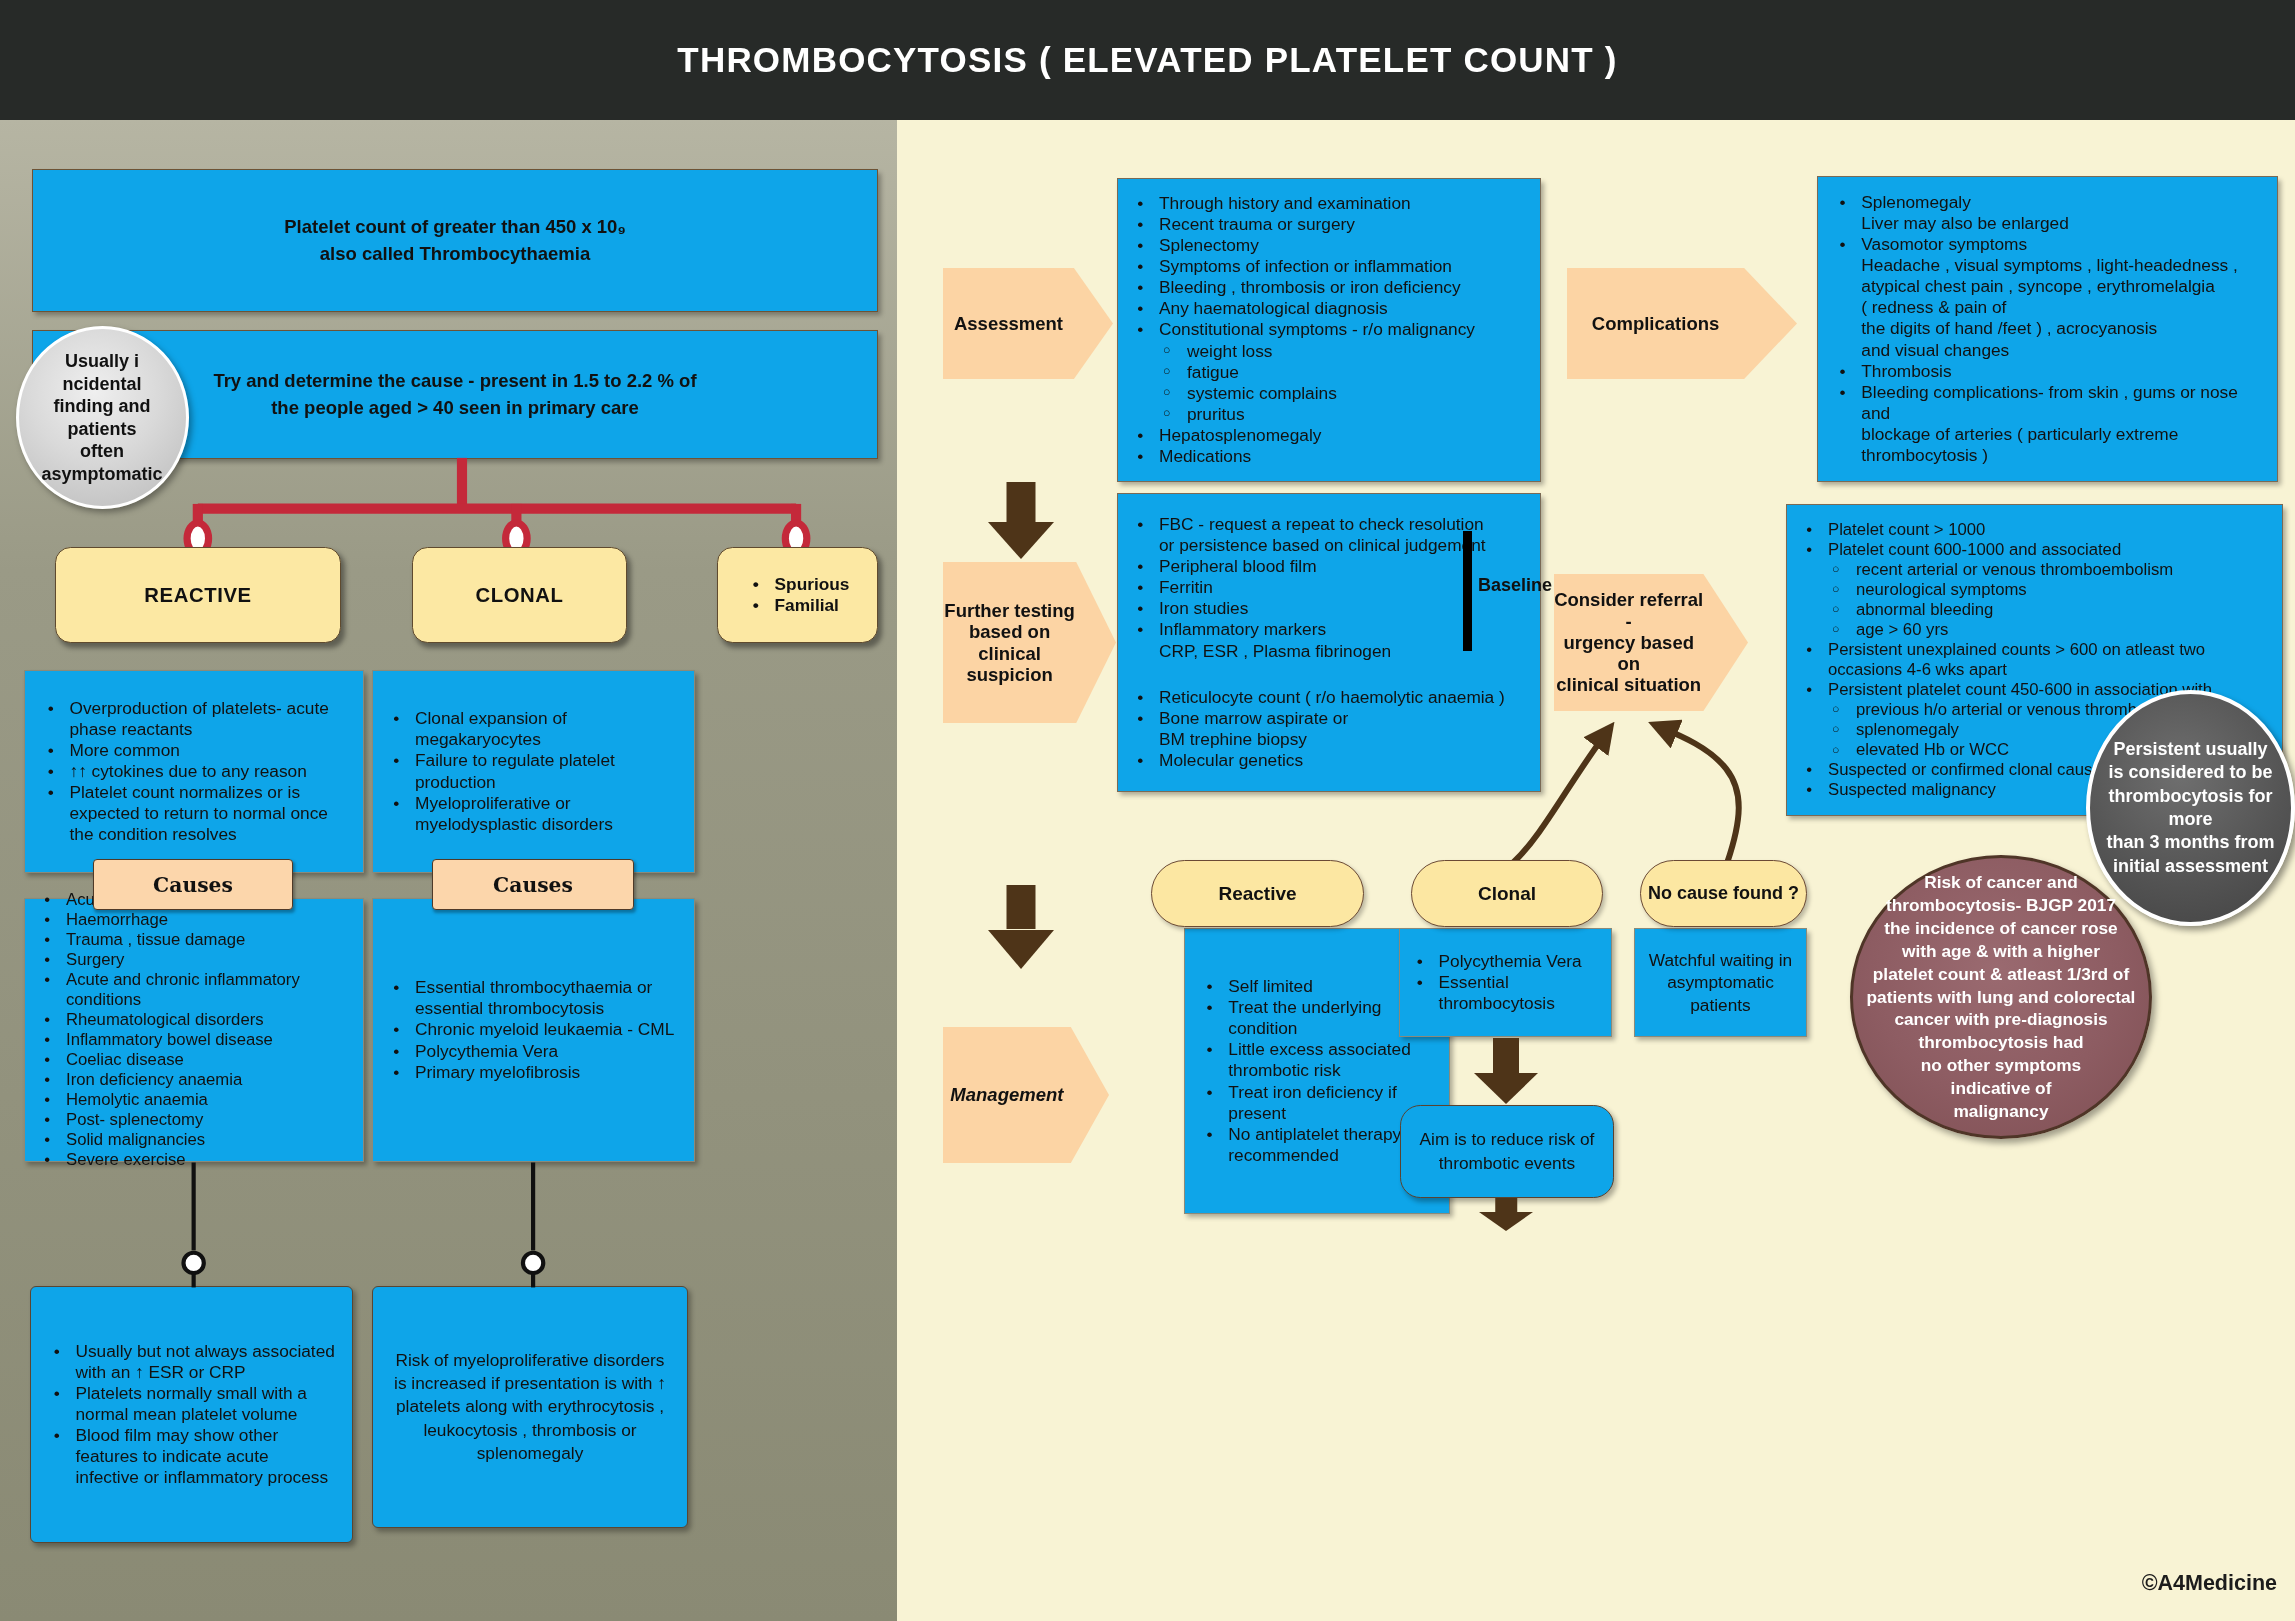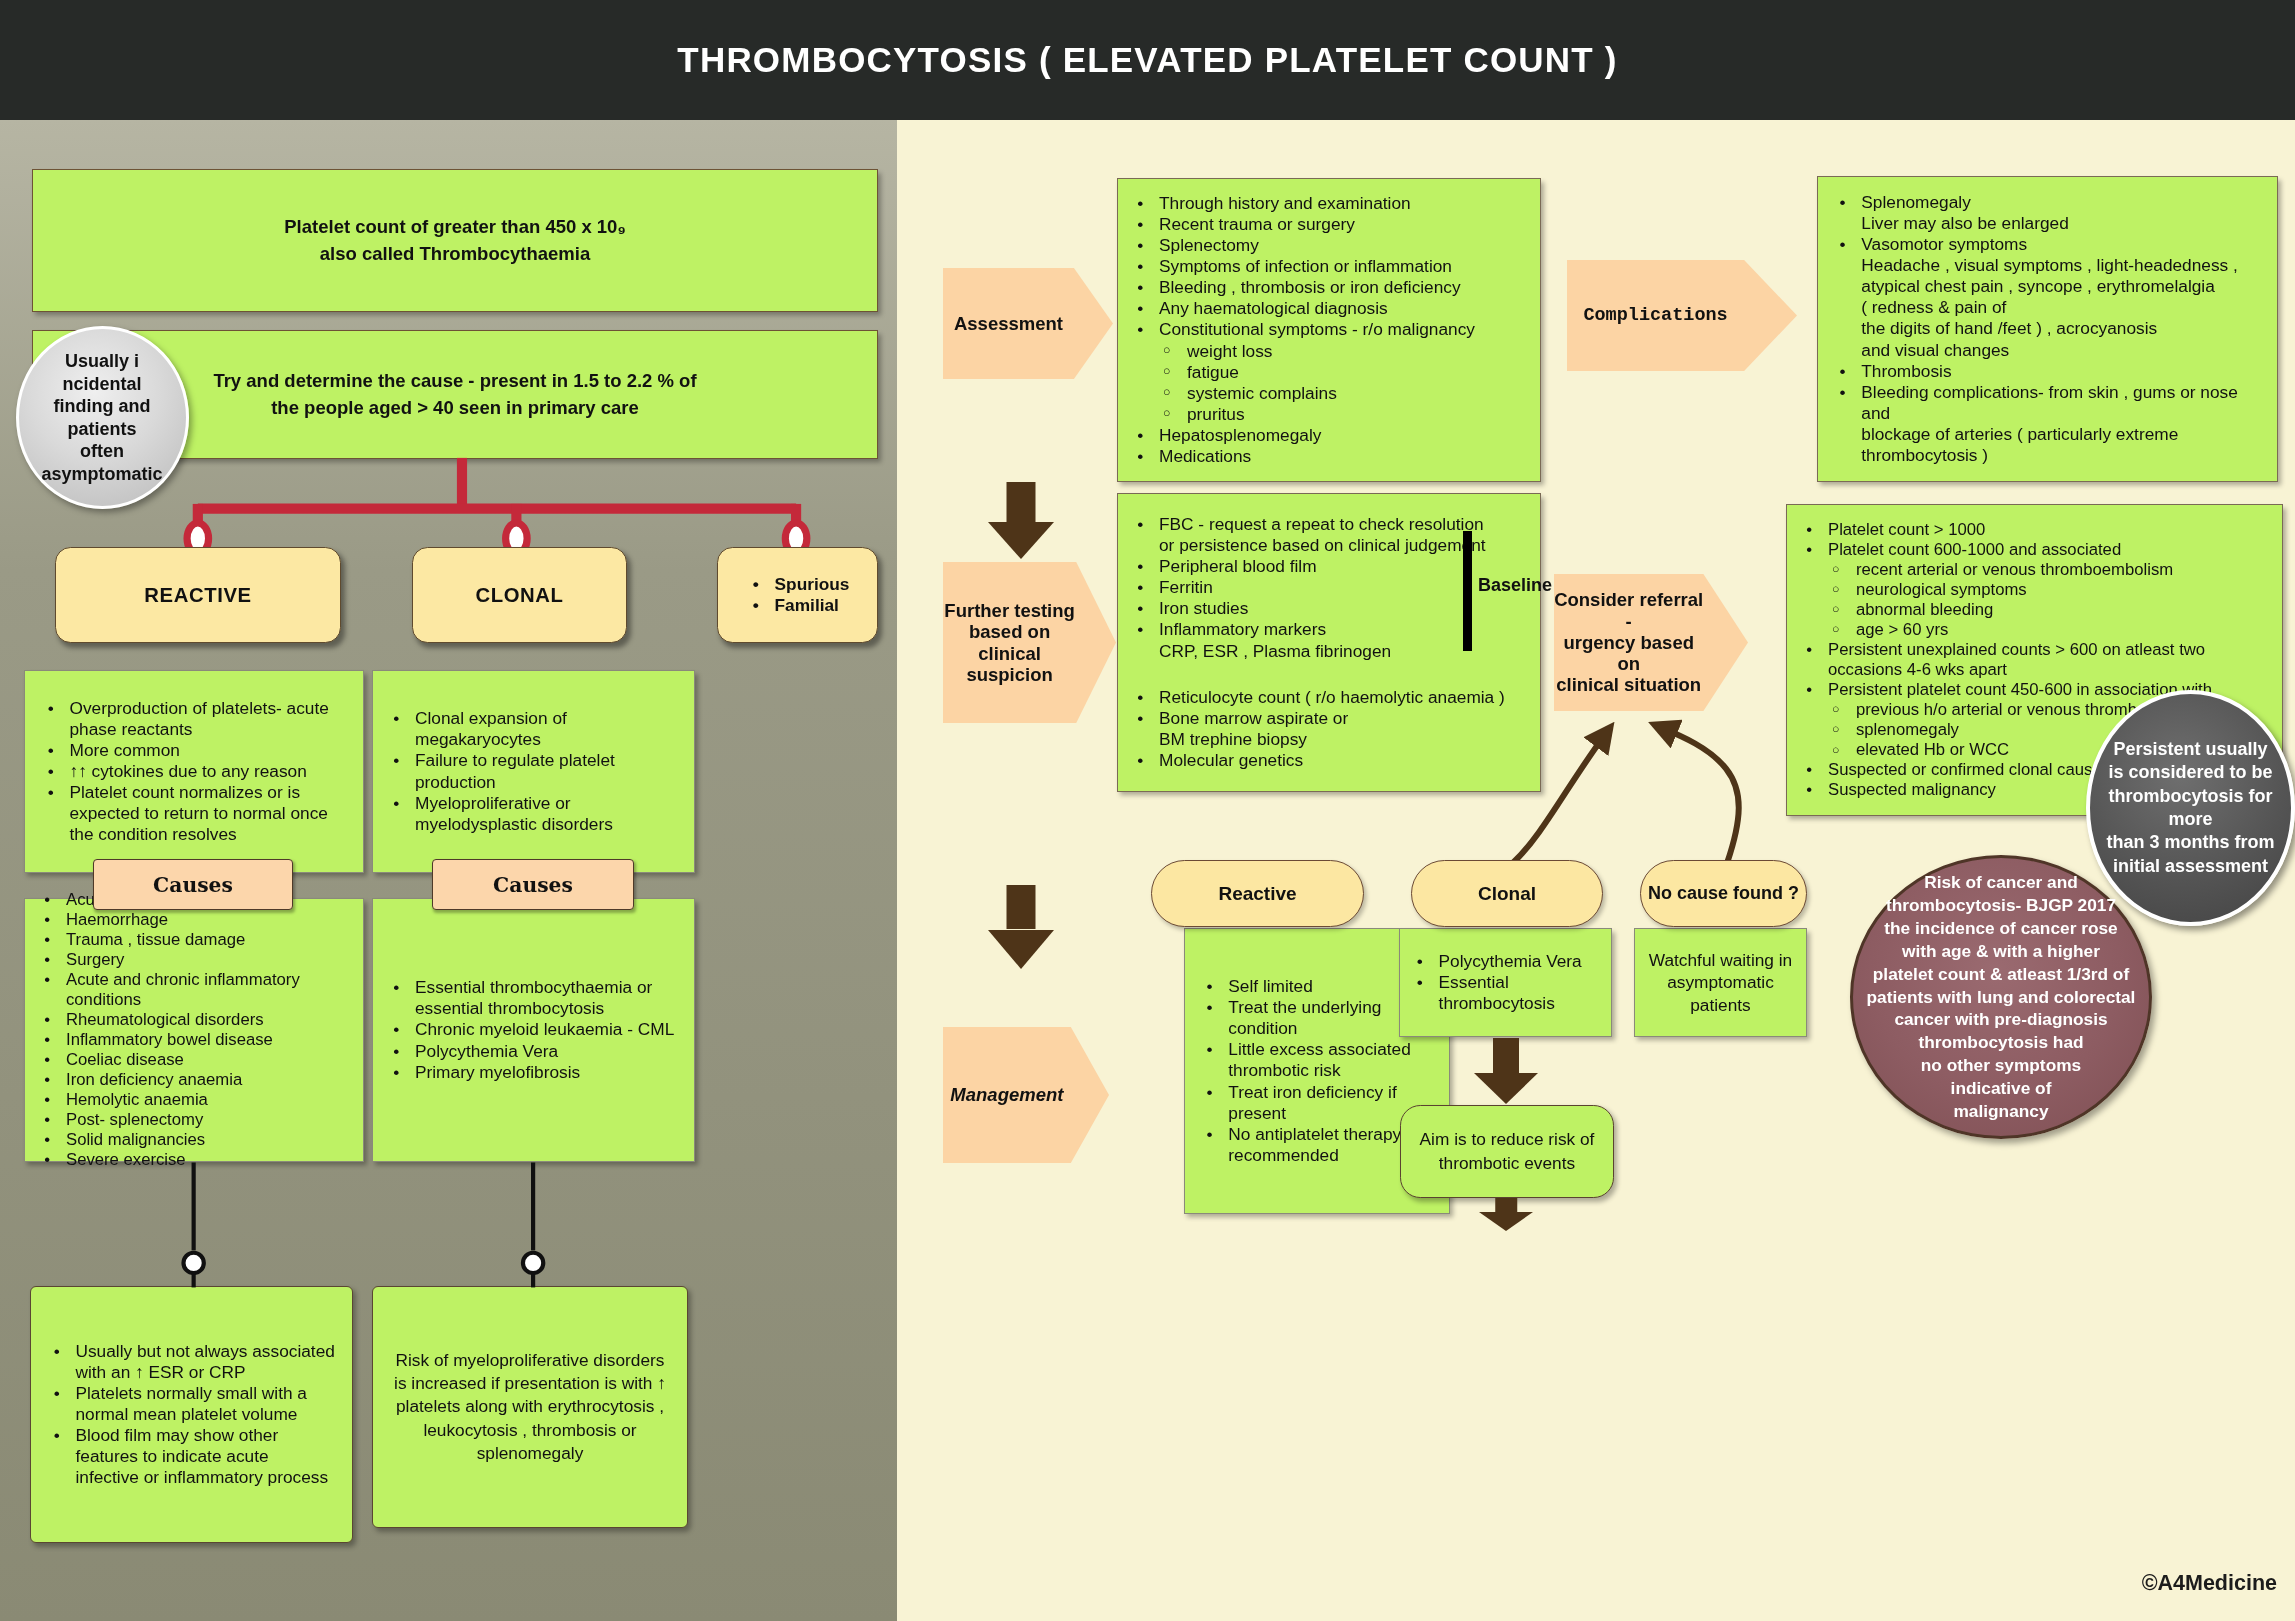--- a/index.html
+++ b/index.html
@@ -7,21 +7,21 @@
     position:relative;width:2295px;height:1621px;overflow:hidden;
     font-family:"Liberation Sans",sans-serif;color:#111;background:#f8f3d4;
   }
   .abs{position:absolute;}
   
   .titlebar{left:0;top:0;width:2295px;height:120px;background:#272a28;display:flex;align-items:center;justify-content:center;}
   .titlebar h1{margin:0;color:#fff;font-size:35px;font-weight:800;letter-spacing:1.2px;font-family:"Liberation Sans",sans-serif;}
   
   .left-panel{left:0;top:120px;width:897px;height:1502px;background:linear-gradient(180deg,#b6b5a3 0%,#9a9a86 30%,#8a8a74 100%);}
   
-  .wbox{background:#bef264;border:1.2px solid #6d5335;box-shadow:3px 3.6px 4.8px rgba(0,0,0,.30);box-sizing:border-box;}
+  .wbox{background:#0ea5e9;border:1.2px solid #6d5335;box-shadow:3px 3.6px 4.8px rgba(0,0,0,.30);box-sizing:border-box;}
   .wbox.plain{border:1.2px solid #8a8a7a;}
   .round{border-radius:6px;}
   .vcenter{display:flex;flex-direction:column;justify-content:center;}
   .hcenter{display:flex;align-items:center;justify-content:center;text-align:center;}
   .pre{white-space:pre-line;}
   
   .ybox{background:#fce8a3;border:1.8px solid #5f4a2e;border-radius:15.5px;box-shadow:3.6px 4.2px 5.4px rgba(0,0,0,.38);box-sizing:border-box;display:flex;align-items:center;justify-content:center;}
   .ybox .blabel{font-size:20.3px;font-weight:700;letter-spacing:0.6px;}
   .pill{background:#fce7a2;border:1.8px solid #6b4a35;border-radius:36px;box-shadow:2.4px 3px 4.2px rgba(0,0,0,.25);box-sizing:border-box;display:flex;align-items:center;justify-content:center;z-index:4;}
   .pill span{font-size:19px;font-weight:700;}
@@ -175,21 +175,21 @@
         <li>Constitutional symptoms - r/o malignancy</li>
         <li class="sub">weight loss</li>
         <li class="sub">fatigue</li>
         <li class="sub">systemic complains</li>
         <li class="sub">pruritus</li>
         <li>Hepatosplenomegaly</li>
         <li>Medications</li>
       </ul>
   </div>
 
-  <div class="abs pent" style="left:1567px;top:260px;width:230px;height:111px;font-family:Liberation Mono, monospace;">
+  <div class="abs pent" style="left:1567px;top:268px;width:230px;height:111px;">
     <span>Complications</span>
   </div>
   <div class="abs wbox vcenter" style="left:1817px;top:176px;width:461px;height:306px;padding:6px 14.3px;border-color:#7a6a55;">
     <ul class="blist">
         <li>Splenomegaly</li>
         <li class="cont">Liver may also be enlarged</li>
         <li>Vasomotor symptoms</li>
         <li class="cont">Headache , visual symptoms , light-headedness ,</li>
         <li class="cont">atypical chest pain , syncope , erythromelalgia</li>
         <li class="cont">( redness &amp; pain of</li>

